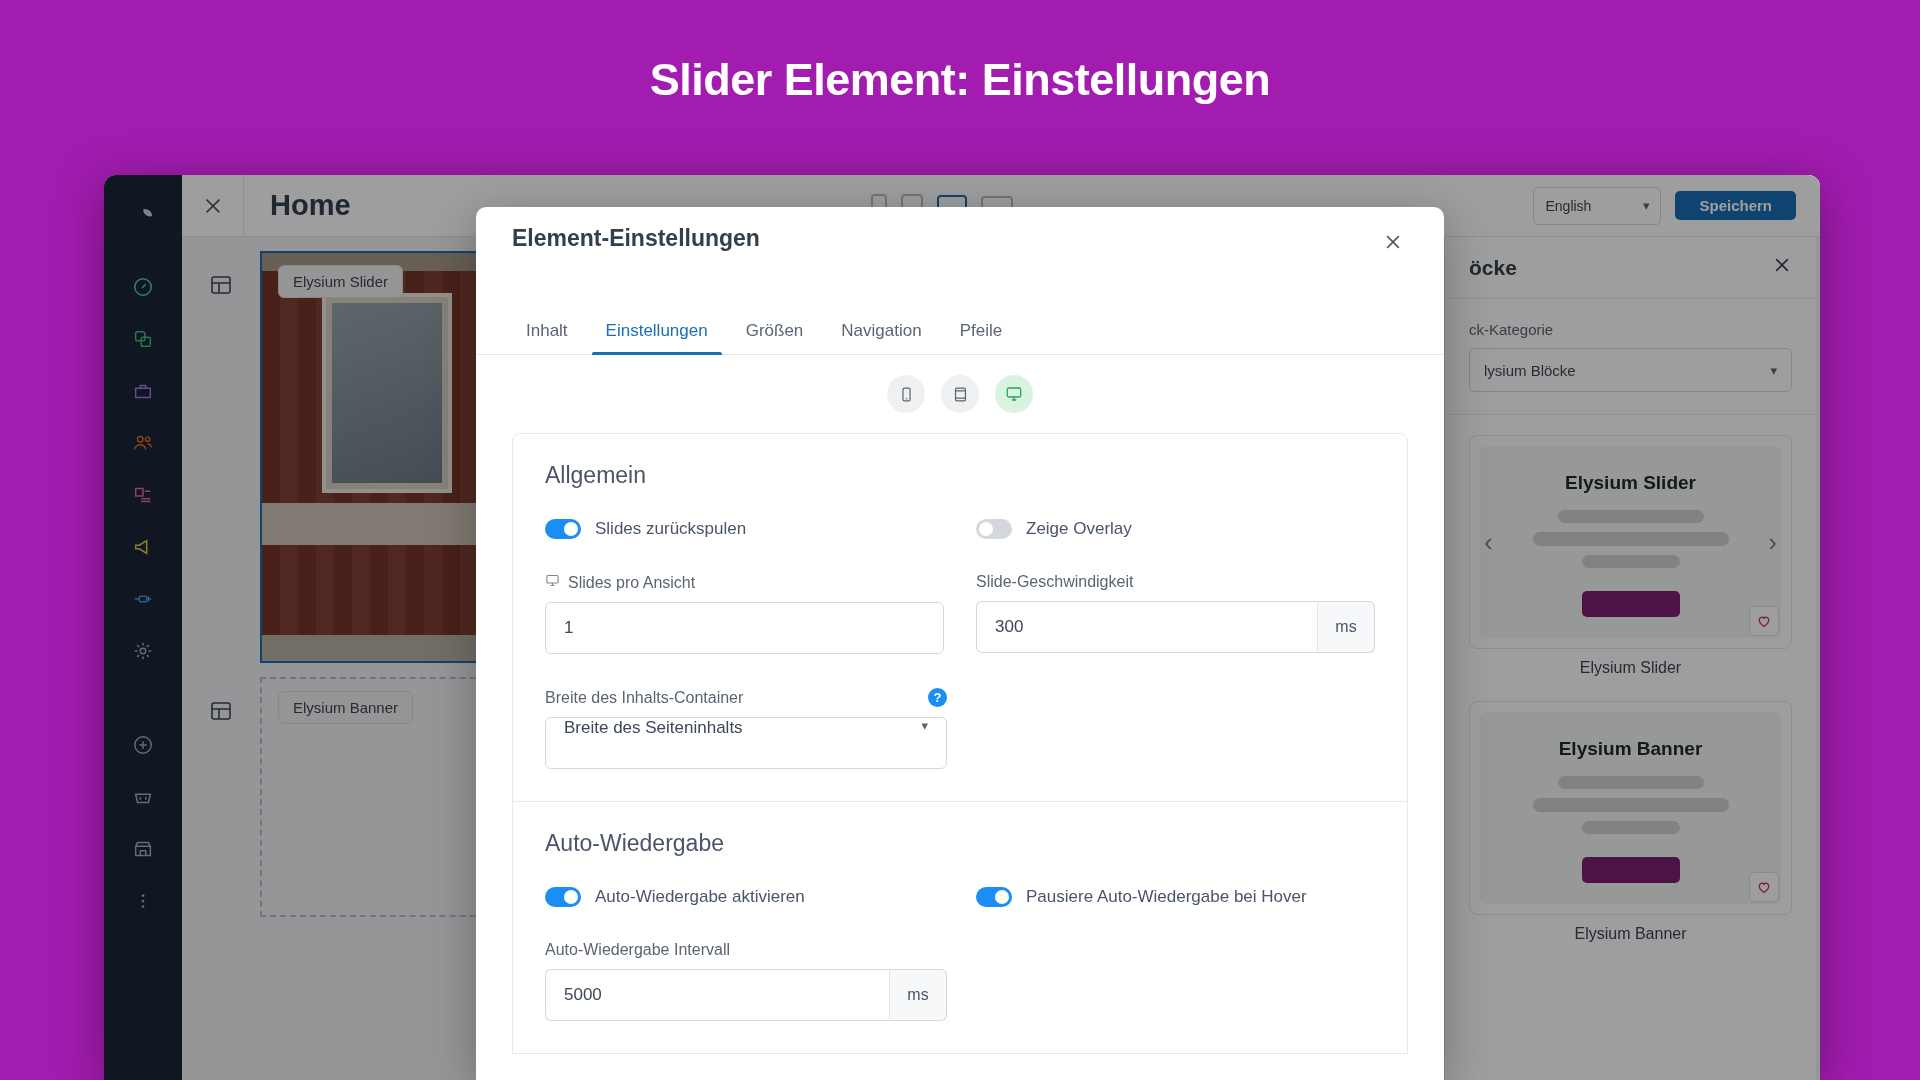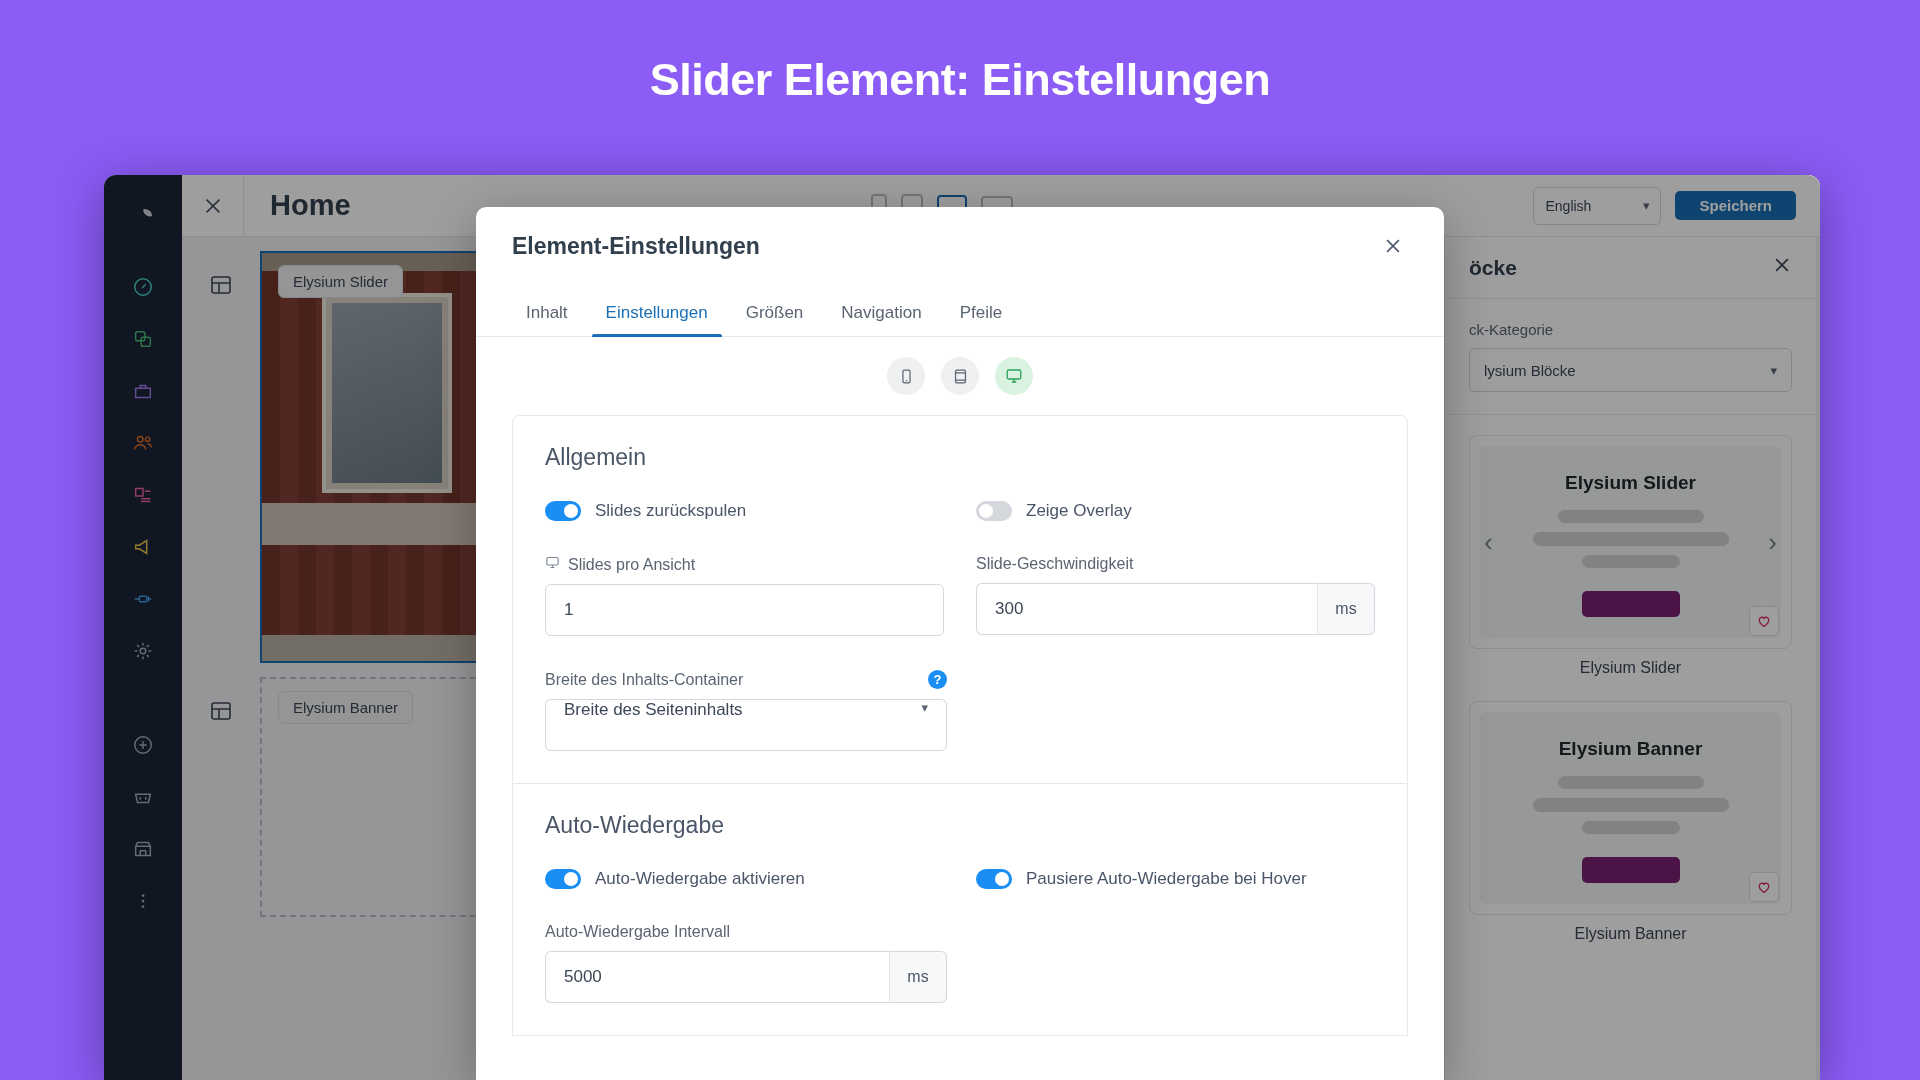--- a/index.html
+++ b/index.html
@@ -5,21 +5,21 @@
   * { box-sizing: border-box; margin: 0; padding: 0; }
   html, body {
     width: 1920px; height: 1080px;
     overflow: hidden;
     font-family: "Liberation Sans", sans-serif;
     background: #3d2238;
   }
   .page {
     position: relative;
     width: 1920px; height: 1080px;
-    background: #8b5cf6;
+    background: #a21caf;
   }
 
   
   .banner-title {
     position: absolute;
     top: 54px; left: 0; right: 0;
     text-align: center;
     color: #ffffff;
     font-size: 45px;
     font-weight: bold;
@@ -267,22 +267,23 @@
     width: 968px; height: 873px;
     background: #ffffff;
     border-radius: 10px 10px 0 0;
     z-index: 50;
     box-shadow: 0 12px 48px rgba(0,0,0,.28);
     overflow: hidden;
     display: flex; flex-direction: column;
   }
   .modal-head {
     height: 78px;
-    display: flex; align-items: center; justify-content: space-between;
+    display: flex; align-items: flex-start; justify-content: space-between;
     padding: 0 34px 0 36px;
+    margin-top: 18px;
   }
   .modal-title { font-size: 23px; font-weight: bold; color: #32404e; }
   .modal-close {
     width: 34px; height: 34px;
     display: flex; align-items: center; justify-content: center;
     color: #4a5568;
   }
   .modal-tabs {
     display: flex; align-items: flex-end;
     padding: 0 36px;

